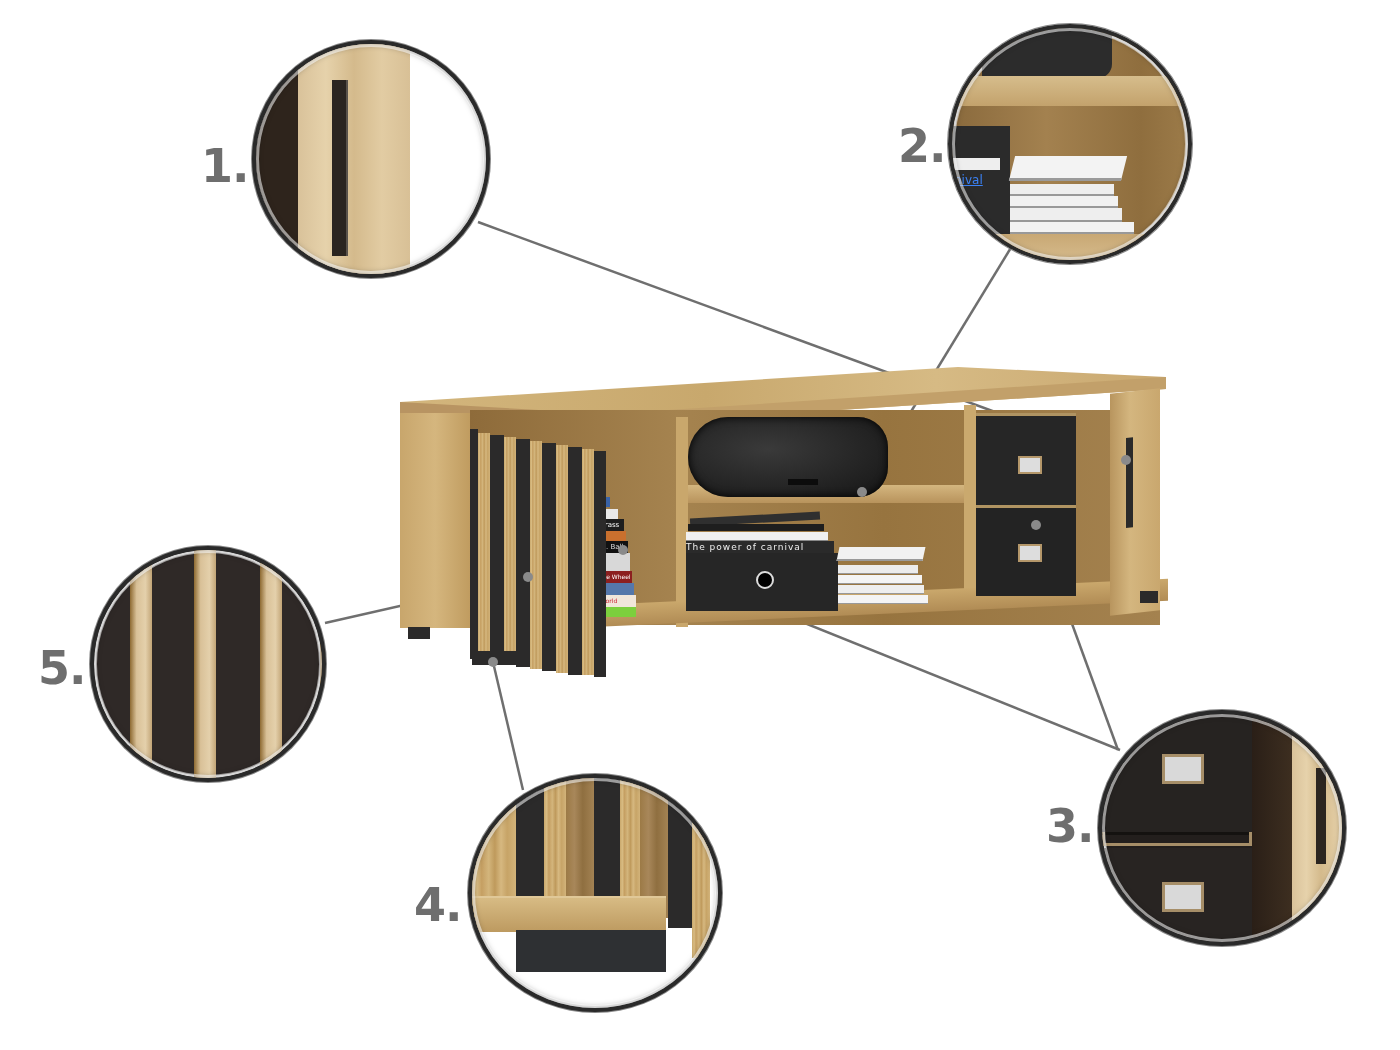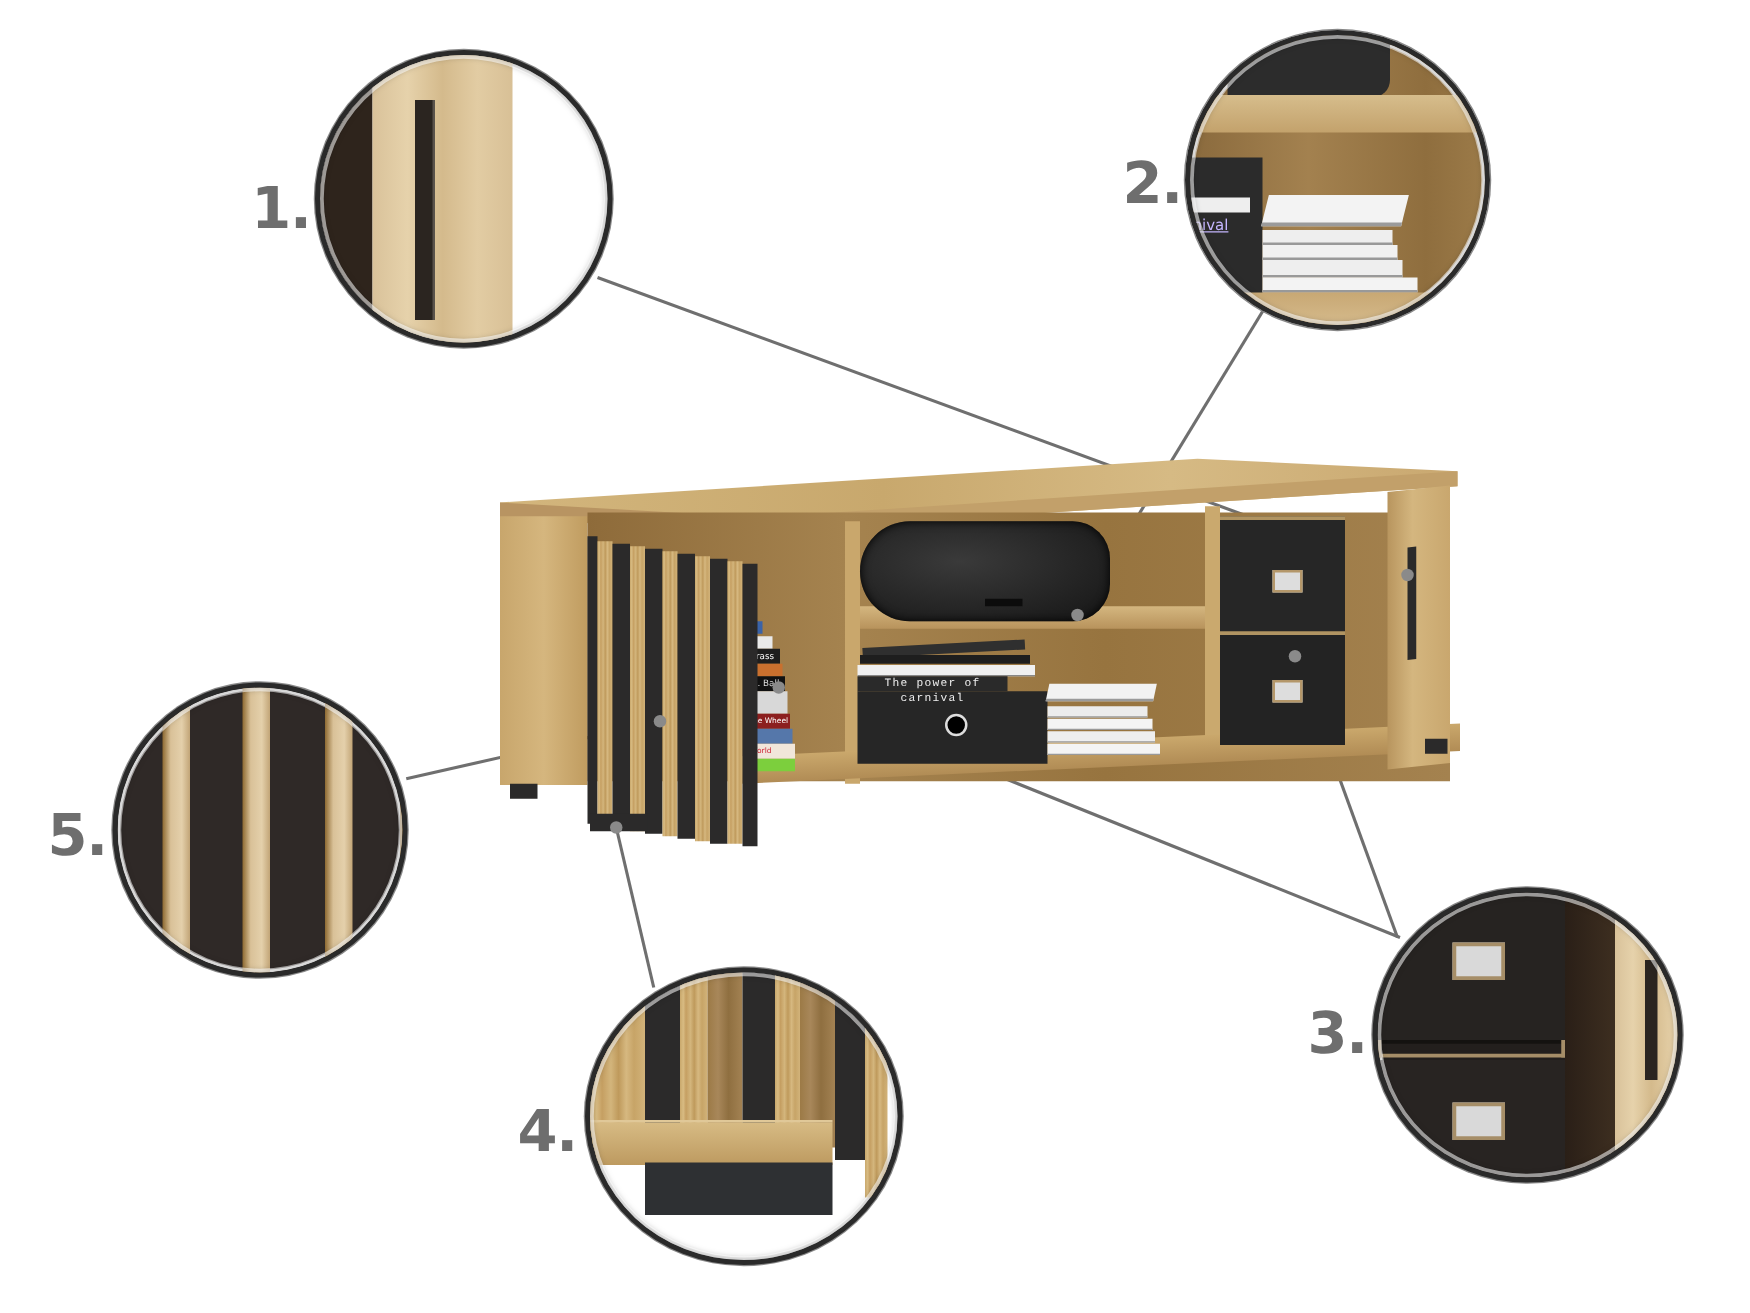--- a/index.html
+++ b/index.html
@@ -76,21 +76,21 @@
   </div>
 
   <div class="abs" style="left:288px;top:188px;width:152px;height:58px;background:#262626;">
     <div class="abs" style="left:70px;top:18px;width:18px;height:18px;border-radius:50%;background:#000;border:2px solid #ddd;box-sizing:border-box;"></div>
   </div>
 
   <div class="abs" style="left:288px;top:150px;width:150px;height:40px;">
     <div class="abs" style="left:4px;top:0;width:130px;height:8px;background:#2f2f2f;transform:rotate(-3deg);"></div>
     <div class="abs" style="left:2px;top:9px;width:136px;height:7px;background:#1e1e1e;"></div>
     <div class="abs" style="left:0;top:17px;width:142px;height:8px;background:#f0f0f0;border-bottom:1px solid #888;"></div>
-    <div class="abs" style="left:0;top:26px;width:120px;height:12px;background:#2a2a2a;color:#eee;font-size:9px;line-height:12px;text-align:center;letter-spacing:1px;font-family:Liberation Mono, monospace;">The power of carnival</div>
+    <div class="abs" style="left:0;top:26px;width:148px;height:12px;background:#2a2a2a;color:#eee;font-size:9px;line-height:12px;letter-spacing:1px;">The power of carnival</div>
   </div>
 
   <div class="abs" style="left:440px;top:182px;width:92px;height:58px;">
     <div class="abs" style="left:0;top:0;width:86px;height:12px;background:#f2f2f2;border-bottom:2px solid #9a9a9a;transform:skewX(-12deg);"></div>
     <div class="abs" style="left:0;top:18px;width:80px;height:8px;background:#ececec;border-bottom:1px solid #999;"></div>
     <div class="abs" style="left:0;top:28px;width:84px;height:8px;background:#f4f4f4;border-bottom:1px solid #999;"></div>
     <div class="abs" style="left:0;top:38px;width:86px;height:8px;background:#eeeeee;border-bottom:1px solid #999;"></div>
     <div class="abs" style="left:0;top:48px;width:90px;height:8px;background:#f4f4f4;border-bottom:1px solid #999;"></div>
   </div>
 
@@ -129,21 +129,21 @@
   <div class="abs" style="left:76px;top:36px;width:14px;height:176px;background:#2b2520;border-right:2px solid #5a534b;"></div>
   <div class="rim"></div>
 </div>
 
 <div class="callout-num" style="left:898px;top:123px;">2.</div>
 <div class="lens" style="left:948px;top:24px;width:244px;height:240px;background:linear-gradient(90deg,#8a6a3d,#a3814f 40%,#8f6e3e 80%,#9c7b49);">
   <div class="abs" style="left:30px;top:0;width:130px;height:50px;background:#2c2c2c;border-radius:0 0 14px 0;"></div>
   <div class="abs" style="left:0;top:48px;width:244px;height:30px;background:linear-gradient(180deg,#d6bd8c,#c3a26c);"></div>
   <div class="abs" style="left:0;top:98px;width:58px;height:120px;background:#2b2b2b;">
     <div class="abs" style="left:0;top:32px;width:48px;height:12px;background:#eee;"></div>
-    <div class="abs" style="left:2px;top:47px;color:#c4b5fd;font-size:12px;text-decoration:underline;">nival</div>
+    <div class="abs" style="left:2px;top:47px;color:#3b82f6;font-size:12px;text-decoration:underline;">nival</div>
   </div>
   <div class="abs" style="left:58px;top:128px;width:130px;height:80px;">
     <div class="abs" style="left:2px;top:0;width:112px;height:22px;background:#f3f3f3;border-bottom:3px solid #9a9a9a;transform:skewX(-14deg);"></div>
     <div class="abs" style="left:0;top:28px;width:104px;height:10px;background:#eee;border-bottom:2px solid #999;"></div>
     <div class="abs" style="left:0;top:40px;width:108px;height:10px;background:#f1f1f1;border-bottom:2px solid #999;"></div>
     <div class="abs" style="left:0;top:52px;width:112px;height:12px;background:#eee;border-bottom:2px solid #999;"></div>
     <div class="abs" style="left:0;top:66px;width:124px;height:10px;background:#f3f3f3;border-bottom:2px solid #999;"></div>
   </div>
   <div class="abs" style="left:0;top:206px;width:244px;height:34px;background:linear-gradient(180deg,#c8a874,#d9c093);"></div>
   <div class="rim"></div>

